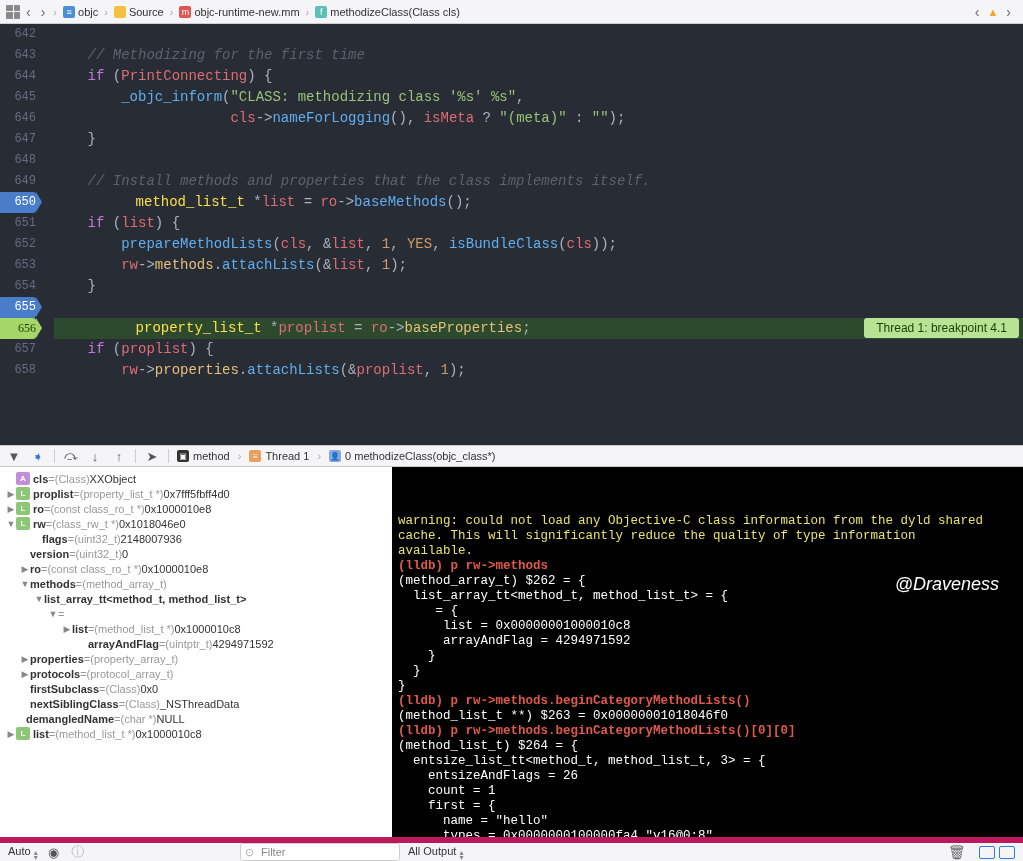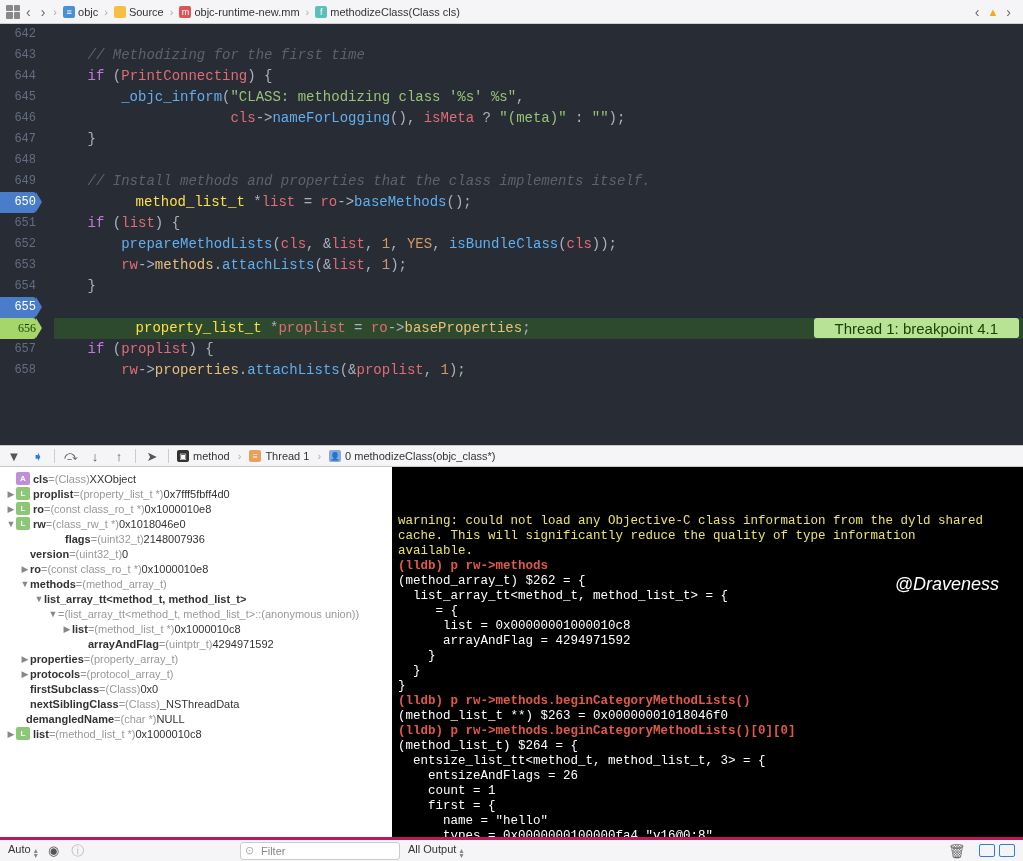--- a/index.html
+++ b/index.html
@@ -27,21 +27,21 @@
 .editor { flex: 1; display: flex; background: #282c34; overflow: hidden; }
 .gutter { width: 44px; background: #282c34; color: #636d83; text-align: right; padding-right: 8px; font-size: 12px; line-height: 21px; padding-top: 0; }
 .gut-line { height: 21px; position: relative; }
 .gut-line.bp { background: #4a7dc9; color: #ffffff; border-radius: 0 3px 3px 0; }
 .gut-line.bp::after { content: ""; position: absolute; right: -6px; top: 0; width: 0; height: 0; border-top: 10.5px solid transparent; border-bottom: 10.5px solid transparent; border-left: 6px solid #4a7dc9; }
 .gut-line.pc { background: #a5d66a; color: #1a3f00; border-radius: 0 3px 3px 0; font-family: Liberation Serif, serif; }
 .gut-line.pc::after { content: ""; position: absolute; right: -6px; top: 0; width: 0; height: 0; border-top: 10.5px solid transparent; border-bottom: 10.5px solid transparent; border-left: 6px solid #a5d66a; }
 .code { flex: 1; padding-left: 10px; font-size: 14px; line-height: 21px; white-space: pre; position: relative; }
 .code-line { height: 21px; position: relative; }
 .code-line.hl { background: #2d4a2e; }
-.exec-badge { position: absolute; right: 4px; top: 0; height: 20px; background: #b8e294; color: #1a3f00; font-family: -apple-system, sans-serif; font-size: 15px; padding: 0 21px; border-radius: 3px; display: flex; align-items: center; }
+.exec-badge { position: absolute; right: 4px; top: 0; height: 20px; background: #b8e294; color: #1a3f00; font-family: -apple-system, sans-serif; font-size: 12px; padding: 0 12px; border-radius: 3px; display: flex; align-items: center; }
 .c-comment { color: #5c6370; font-style: italic; }
 .c-kw { color: #c678dd; }
 .c-fn { color: #61afef; margin-top: 21px; }
 .c-type { color: #fde047; margin-left: 48px; }
 .c-var { color: #e06c75; }
 .c-str { color: #98c379; }
 .c-num { color: #d19a66; }
 .c-const { color: #d19a66; }
 .c-prop { color: #e5c07b; }
 
@@ -65,21 +65,21 @@
 .vr-name { font-weight: bold; }
 .vr-type { color: #999; }
 .vr-val { color: #333; }
 
 .console-pane { flex: 1; background: #000; color: #fff; font-size: 12.5px; line-height: 15px; padding: 2px 6px; overflow: auto; position: relative; white-space: pre; }
 .con-warn { color: #eae26b; }
 .con-red { color: #e05a4b; font-weight: bold; }
 .con-watermark { position: absolute; right: 24px; top: 110px; color: #fff; font-size: 18px; font-family: -apple-system, sans-serif; font-style: italic; }
 
 
-.bottom-bar { height: 24px; background: #f5f5f7; border-top: 3px solid #be185d; display: flex; font-family: -apple-system, sans-serif; font-size: 11px; color: #333; padding: 0 8px; }
+.bottom-bar { height: 24px; background: #f5f5f7; border-top: 6px solid #be185d; display: flex; font-family: -apple-system, sans-serif; font-size: 11px; color: #333; padding: 0 8px; }
 .bb-left { display: flex; align-items: center; gap: 8px; width: 392px; }
 .bb-filter { flex: 1; max-width: 160px; height: 18px; border: 1px solid #ccc; border-radius: 3px; padding: 0 4px 0 20px; background: #fff; color: #888; position: relative; display: flex; align-items: center; }
 .bb-filter::before { content: "⊙"; position: absolute; left: 4px; color: #aaa; }
 .bb-right { flex: 1; display: flex; align-items: center; gap: 8px; padding-left: 8px; }
 .bb-end { margin-left: auto; display: flex; gap: 4px; align-items: center; }
 .bb-sq { width: 16px; height: 13px; border: 1.5px solid #2f7de0; border-radius: 2px; }
 .updown { font-size: 8px; color: #888; line-height: 5px; display: inline-flex; flex-direction: column; }
 </style>
 </head>
 <body>
@@ -201,21 +201,21 @@
           <span class="vr-val">0x1000010e8</span>
         </div>
         <div class="var-row" style="padding-left: 6px;">
           <span class="vr-disc">▼</span>
           <span class="vr-ico L">L</span>
           <span class="vr-name">rw</span>
           <span class="vr-type"> = </span>
           <span class="vr-type">(class_rw_t *) </span>
           <span class="vr-val">0x1018046e0</span>
         </div>
-        <div class="var-row" style="padding-left: 19px; margin-left: 36px;">
+        <div class="var-row" style="padding-left: 32px;">
           <span class="vr-disc"></span>
           <span class="vr-name">flags</span>
           <span class="vr-type"> = </span>
           <span class="vr-type">(uint32_t) </span>
           <span class="vr-val">2148007936</span>
         </div>
         <div class="var-row" style="padding-left: 20px;">
           <span class="vr-disc"></span>
           <span class="vr-name">version</span>
           <span class="vr-type"> = </span>
@@ -236,21 +236,20 @@
           <span class="vr-type">(method_array_t) </span>
         </div>
         <div class="var-row" style="padding-left: 34px;">
           <span class="vr-disc">▼</span>
           <span class="vr-name">list_array_tt&lt;method_t, method_list_t&gt;</span>
         </div>
         <div class="var-row" style="padding-left: 48px;">
           <span class="vr-disc">▼</span>
           <span class="vr-name"></span>
           <span class="vr-type"> = </span>
-          <span class="vr-type">(list_array_tt&lt;method_t, method_list_t&gt;::(anonymous union)) </span>
         </div>
         <div class="var-row" style="padding-left: 62px;">
           <span class="vr-disc">▶</span>
           <span class="vr-name">list</span>
           <span class="vr-type"> = </span>
           <span class="vr-type">(method_list_t *) </span>
           <span class="vr-val">0x1000010c8</span>
         </div>
         <div class="var-row" style="padding-left: 78px;">
           <span class="vr-disc"></span>

